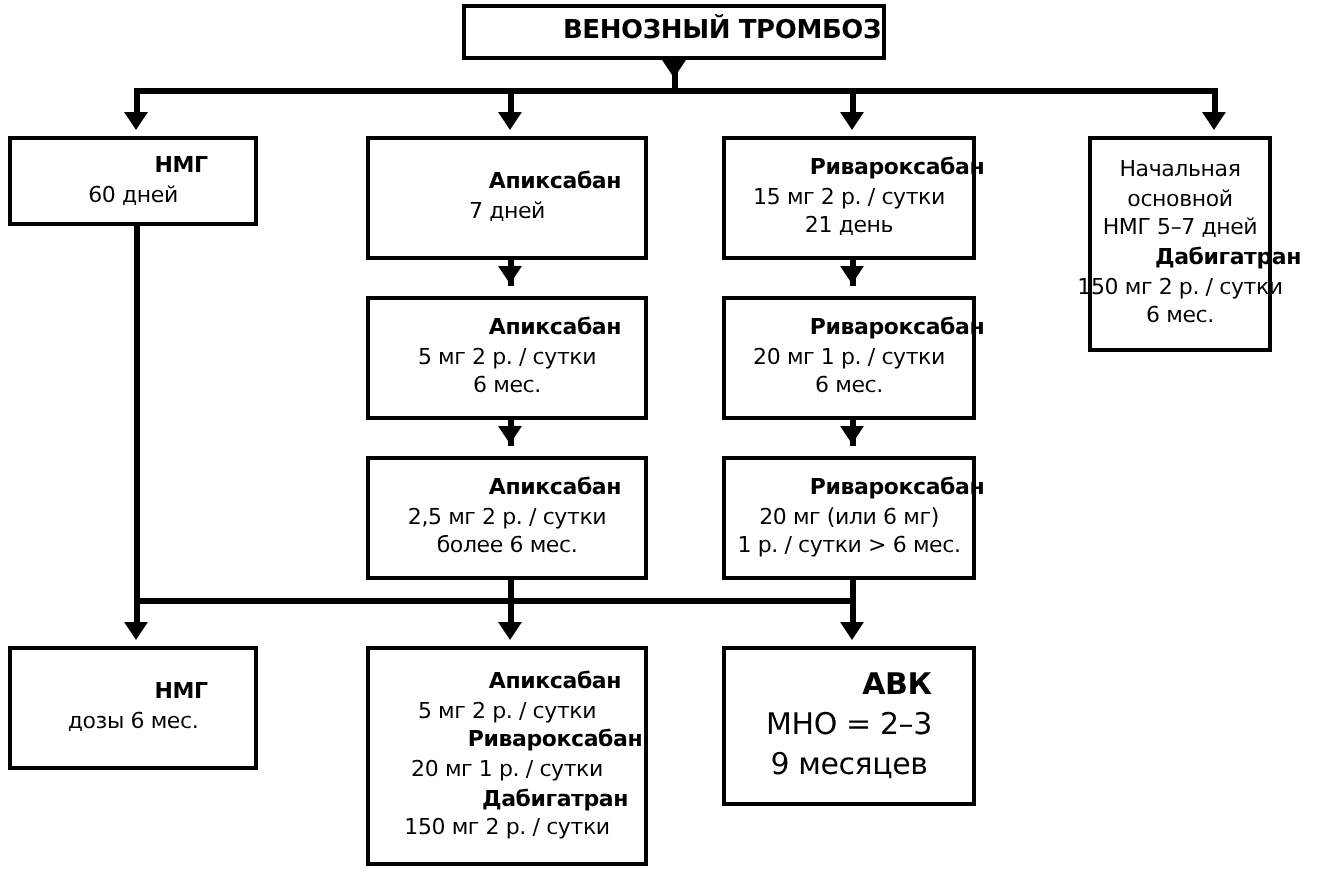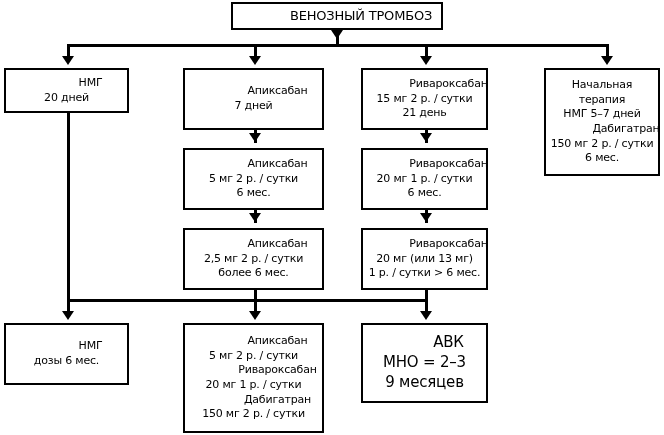--- a/index.html
+++ b/index.html
@@ -26,21 +26,21 @@
     justify-content: center;
     text-align: center;
     color: #000000;
     line-height: 1.32;
   }
   .box .ln {
     display: block;
     white-space: nowrap;
     letter-spacing: -0.2px;
   }
-  .box .ln.b { font-weight: normal; margin-left: 48px; }
+  .box .ln.b { font-weight: bold; margin-left: 48px; }
   .title-box {
     border-width: 2.5px;
     font-weight: bold;
     letter-spacing: 0.6px;
   }
   
   .vline {
     position: absolute;
     width: 3px;
     background: #000000;
@@ -80,21 +80,21 @@
   <div class="arrow" style="left:249px; top:56px;"></div>
 
   <div class="vline" style="left:424.5px; top:44px; height:14px;"></div>
   <div class="arrow" style="left:420px; top:56px;"></div>
 
   <div class="vline" style="left:605.5px; top:44px; height:14px;"></div>
   <div class="arrow" style="left:601px; top:56px;"></div>
 
   <div class="box" style="left:4px; top:68px; width:125px; height:45px; font-size:11px;">
     <span class="ln b">НМГ</span>
-    <span class="ln">20 дней</span>
+    <span class="ln">60 дней</span>
   </div>
 
   <div class="vline" style="left:66.5px; top:113px; height:188px;"></div>
 
   <div class="box" style="left:183px; top:68px; width:141px; height:62px; font-size:11px;">
     <span class="ln b">Апиксабан</span>
     <span class="ln">7 дней</span>
   </div>
 
   <div class="vline" style="left:253.5px; top:130px; height:13px;"></div>
@@ -128,27 +128,27 @@
     <span class="ln b">Ривароксабан</span>
     <span class="ln">20 мг 1 р. / сутки</span>
     <span class="ln">6 мес.</span>
   </div>
 
   <div class="vline" style="left:424.5px; top:210px; height:13px;"></div>
   <div class="arrow" style="left:420px; top:213px;"></div>
 
   <div class="box" style="left:361px; top:228px; width:127px; height:62px; font-size:11px;">
     <span class="ln b">Ривароксабан</span>
-    <span class="ln">20 мг (или 13 мг)</span>
+    <span class="ln">20 мг (или 6 мг)</span>
     <span class="ln">1 р. / сутки &gt; 6 мес.</span>
   </div>
 
-  <div class="box" style="left:544px; top:68px; width:116px; height:108px; font-size:11px;">
+  <div class="box" style="left:544px; top:68px; width:92px; height:108px; font-size:11px;">
     <span class="ln">Начальная</span>
-    <span class="ln">терапия</span>
+    <span class="ln">основной</span>
     <span class="ln">НМГ 5–7 дней</span>
     <span class="ln b">Дабигатран</span>
     <span class="ln">150 мг 2 р. / сутки</span>
     <span class="ln">6 мес.</span>
   </div>
 
   <div class="vline" style="left:253.5px; top:290px; height:12px;"></div>
   <div class="vline" style="left:424.5px; top:290px; height:12px;"></div>
 
   <div class="hline" style="left:66.5px; top:299px; width:360px;"></div>

